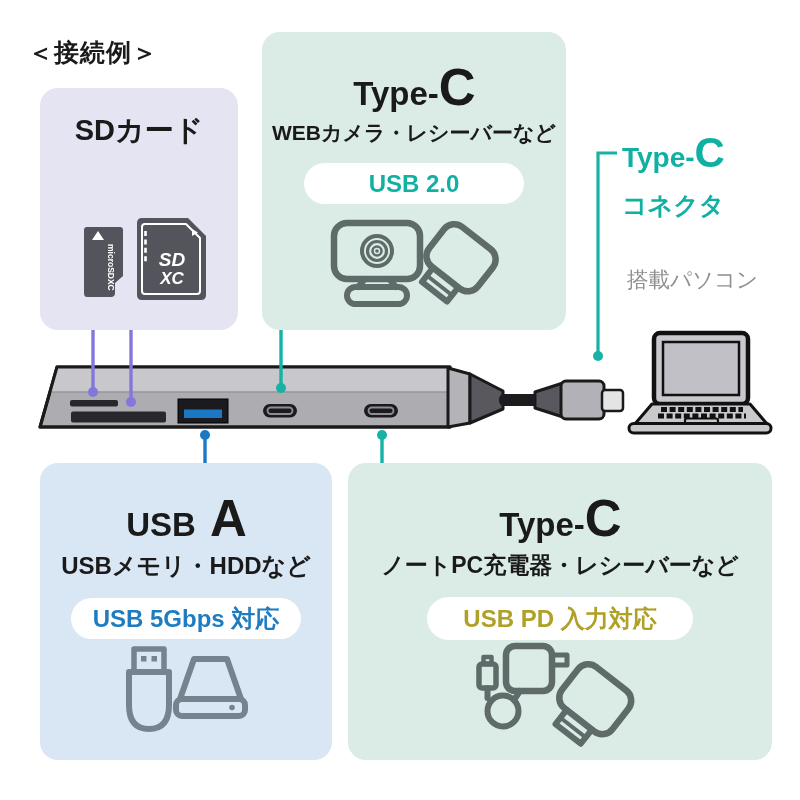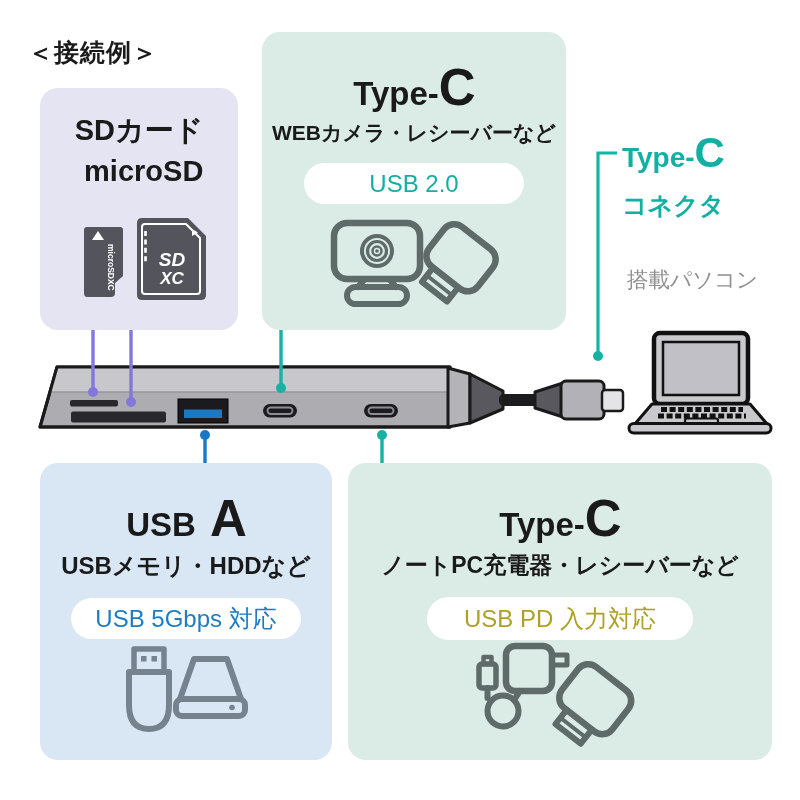--- a/index.html
+++ b/index.html
@@ -19,42 +19,41 @@
   .heading{display:flex;align-items:baseline;justify-content:center;margin-top:26px;}
   .heading .pre{font-size:33px;font-weight:800;}
   .heading .pre.gap{margin-right:14px;}
   .heading .big{font-size:51px;font-weight:800;letter-spacing:-1px;}
   .subtitle{font-weight:800;margin-top:2px;}
   .box-webcam .subtitle{font-size:21px;}
   .box-usba .subtitle{font-size:24px;}
   .box-pd .subtitle{font-size:23px;}
   .pill{
     background:#ffffff;border-radius:22px;display:flex;align-items:center;justify-content:center;
-    font-weight:400;margin-top:16px;
+    font-weight:700;margin-top:16px;
   }
   .pill-usb20{width:220px;height:41px;font-size:24px;color:#12b0a3;}
   .pill-5gbps{width:230px;height:41px;font-size:24px;color:#1e7cc0;}
   .pill-pd{width:266px;height:43px;font-size:24px;color:#afa026;text-align:right;}
   .connector-label{position:absolute;left:622px;top:132px;color:#12b0a3;line-height:1;}
   .connector-label .row1{display:flex;align-items:baseline;}
   .connector-label .pre{font-size:28px;font-weight:800;}
   .connector-label .big{font-size:42px;font-weight:800;}
   .connector-label .row2{font-size:25px;font-weight:800;margin-top:19px;}
   .pc-label{position:absolute;left:627px;top:266px;color:#8f8f8f;font-size:21.5px;line-height:28px;}
   svg.canvas{position:absolute;left:0;top:0;pointer-events:none;}
 </style>
 </head>
 <body>
 
 <div class="title">＜接続例＞</div>
 
 <div class="box box-sd">
   <div class="sd-heading">
     <div>SDカード</div>
-    <div>microSD</div>
   </div>
 </div>
 
 <div class="box box-webcam">
   <div class="heading">
     <span class="pre">Type-</span>
     <span class="big">C</span>
   </div>
   <div class="subtitle">WEBカメラ・レシーバーなど</div>
   <div class="pill pill-usb20">USB 2.0</div>

